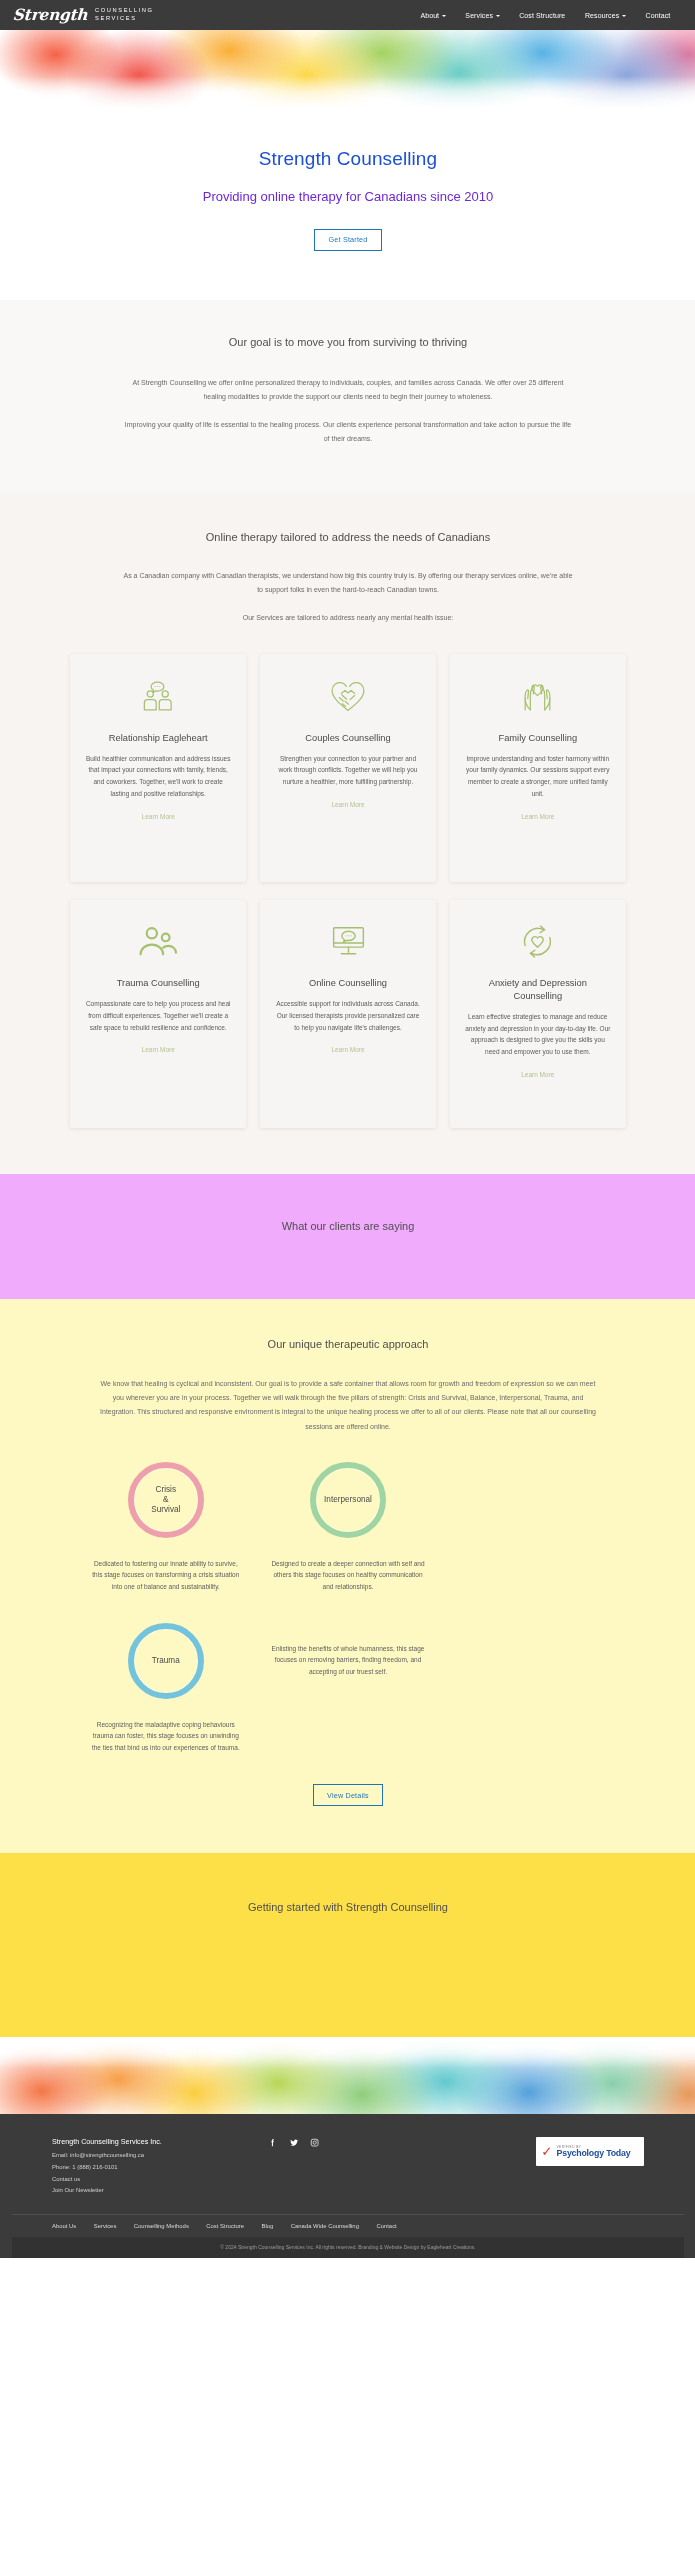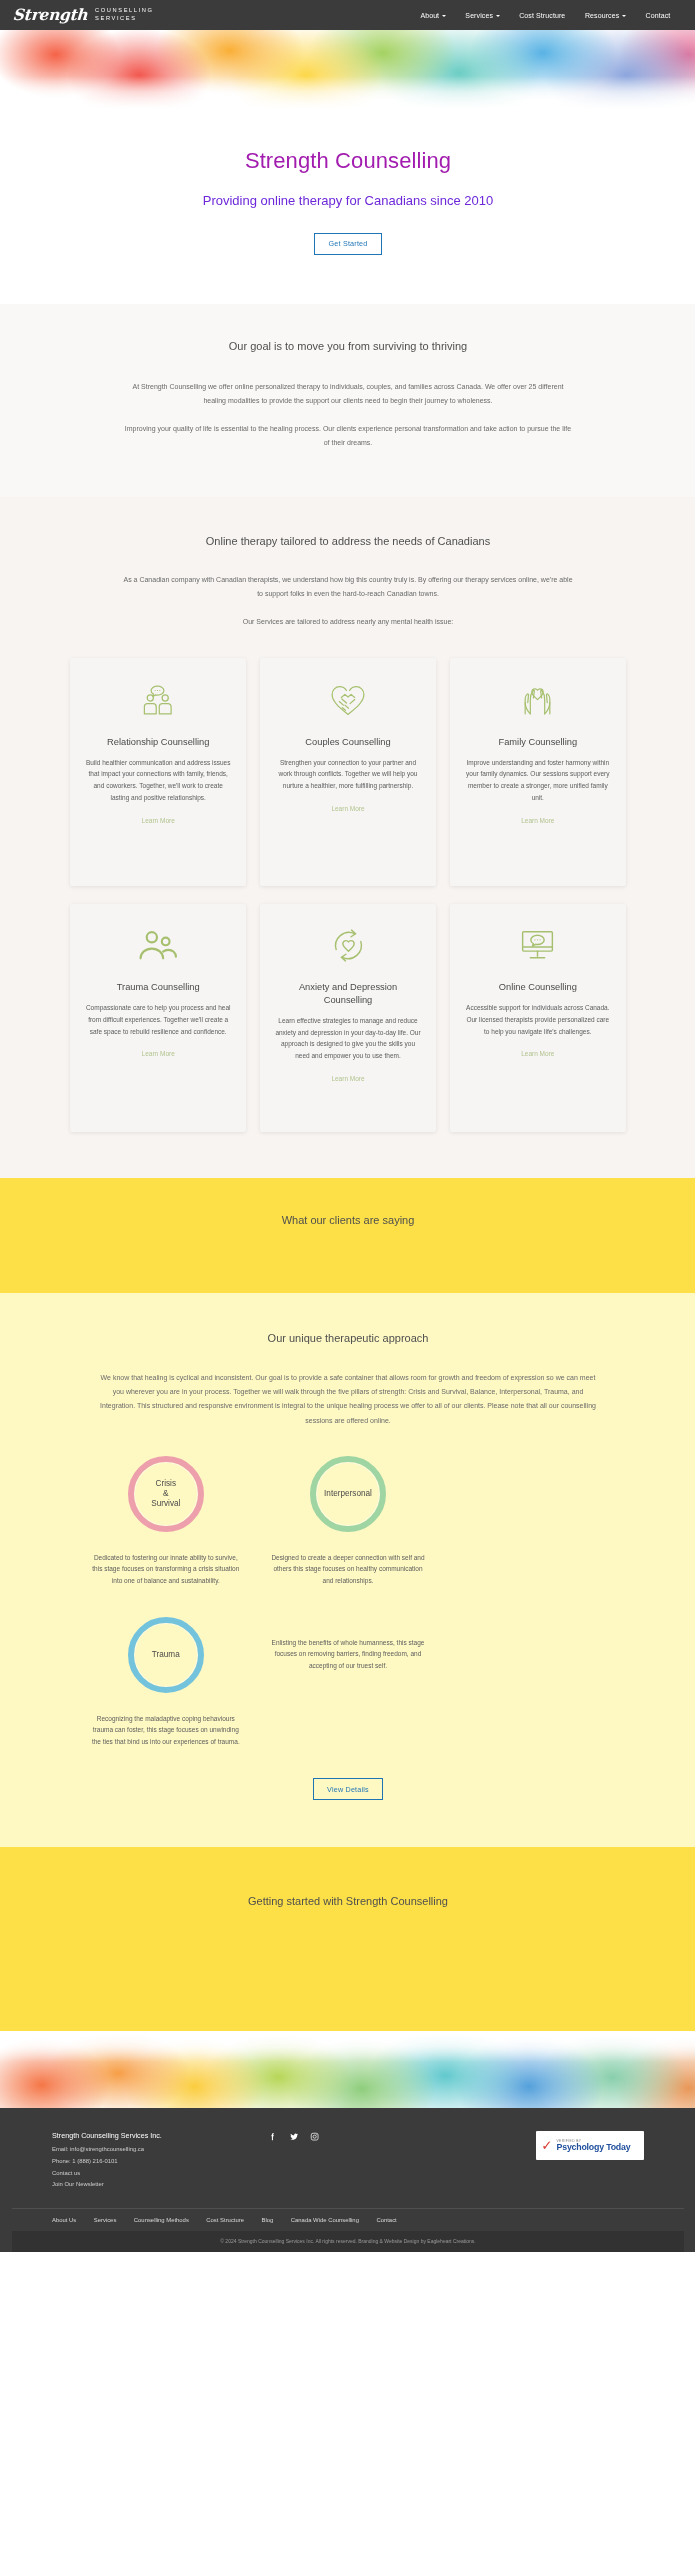--- a/index.html
+++ b/index.html
@@ -86,21 +86,21 @@
     content: "";
     position: absolute;
     left: 0; right: 0; bottom: 0;
     height: 36px;
     background: linear-gradient(to bottom, rgba(255,255,255,0) 0%, rgba(255,255,255,.65) 45%, #fff 92%);
   }
 
   
   .hero { background: #ffffff; padding: 36px 0 49px; text-align: center; }
   .hero h1 {
-    font-size: 22px; font-weight: 400; color: #a21caf; letter-spacing: 0.1px;
+    font-size: 19px; font-weight: 400; color: #1d4ed8; letter-spacing: 0.1px;
   }
   .hero .sub {
     margin-top: 18.5px; font-size: 13px; font-weight: 300; color: #6d28d9;
   }
   .btn-outline {
     display: inline-block;
     border: 1px solid #1f74b5;
     color: #1f74b5;
     background: transparent;
     font-size: 7.2px;
@@ -165,22 +165,22 @@
   .card p {
     font-size: 6.5px; line-height: 1.78; color: #5c5c5c;
     margin-top: 8.2px; font-weight: 300;
   }
   .learn {
     margin-top: 13.4px; font-size: 6.5px; color: #b2c48e; cursor: pointer;
   }
   .cta-center { text-align: center; margin-top: 30px; }
 
   .sec-testimonials {
-    background: #fde047;
-    padding: 36px 0 67px;
+    background: #f0abfc;
+    padding: 46px 0 67px;
     text-align: center;
   }
 
   .sec-approach {
     background: #fef9c3;
     padding: 39px 0 47px;
     text-align: center;
   }
   .sec-approach .body-copy { margin-top: 27px; max-width: 505px; }
 
@@ -349,21 +349,21 @@
             <path d="M34 4c-7 0-12.5 3.9-12.5 8.7 0 2.7 1.8 5.2 4.6 6.8l-1.2 4.6 5.2-3.1c1.2.3 2.5.4 3.9.4 7 0 12.5-3.9 12.5-8.7S41 4 34 4z"></path>
             <circle cx="29.5" cy="12.6" r="1.1" fill="#a7c06f" stroke="none"></circle>
             <circle cx="34" cy="12.6" r="1.1" fill="#a7c06f" stroke="none"></circle>
             <circle cx="38.5" cy="12.6" r="1.1" fill="#a7c06f" stroke="none"></circle>
             <circle cx="20" cy="27" r="6"></circle>
             <path d="M8.5 58V44a6 6 0 016-6h11a6 6 0 016 6v14z"></path>
             <circle cx="49" cy="27" r="6"></circle>
             <path d="M37.5 58V44a6 6 0 016-6h11a6 6 0 016 6v14z"></path>
           </svg>
         </div>
-        <h3>Relationship Counselling</h3>
+        <h3>Relationship Eagleheart</h3>
         <p>Build healthier communication and address issues that impact your connections with family, friends, and coworkers. Together, we'll work to create lasting and positive relationships.</p>
         <div class="learn">Learn More</div>
       </div>
 
       <div class="card">
         <div class="card-icon">
           <svg width="40" height="36" viewBox="0 0 78 70" fill="none" stroke="#a7c06f" stroke-width="2.4" stroke-linecap="round" stroke-linejoin="round">
             <path d="M39 63C28 54 8 40 8 24.5 8 15.4 14.8 9 22.8 9c5.8 0 10.6 3.3 13.1 7.2"></path>
             <path d="M39 63c11-9 31-23 31-38.5C70 15.4 63.2 9 55.2 9c-5.8 0-10.6 3.3-13.1 7.2"></path>
             <path d="M26 30l7-6 6 5 6-5 7 6"></path>
@@ -397,35 +397,20 @@
         <div class="card-icon">
           <svg width="41" height="33" viewBox="0 0 80 64" fill="none" stroke="#a7c06f" stroke-width="4.2" stroke-linecap="round" stroke-linejoin="round">
             <circle cx="27" cy="16" r="10"></circle>
             <circle cx="54" cy="24" r="7.5"></circle>
             <path d="M5 57c0-11 9.9-19 22-19s22 8 22 19"></path>
             <path d="M49 44c2.5-2.2 6-3.6 10-3.6 8.3 0 15 5.6 15 13.6"></path>
           </svg>
         </div>
         <h3>Trauma Counselling</h3>
         <p>Compassionate care to help you process and heal from difficult experiences. Together we'll create a safe space to rebuild resilience and confidence.</p>
-        <div class="learn">Learn More</div>
-      </div>
-
-      <div class="card">
-        <div class="card-icon">
-          <svg width="39" height="37" viewBox="0 0 76 72" fill="none" stroke="#a7c06f" stroke-width="2.8" stroke-linecap="round" stroke-linejoin="round">
-            <path d="M14 44A26 26 0 0 1 50 13"></path>
-            <path d="M62 28a26 26 0 0 1-36 31"></path>
-            <path d="M44 6l8 7-9 6"></path>
-            <path d="M32 66l-8-7 9-6"></path>
-            <path d="M38 47c-5-4.5-11-8.5-11-14.3 0-3.6 2.8-6.2 6.2-6.2 2.4 0 4 1.3 4.8 2.6.8-1.3 2.4-2.6 4.8-2.6 3.4 0 6.2 2.6 6.2 6.2C49 38.5 43 42.5 38 47z"></path>
-          </svg>
-        </div>
-        <h3>Anxiety and Depression Counselling</h3>
-        <p>Learn effective strategies to manage and reduce anxiety and depression in your day-to-day life. Our approach is designed to give you the skills you need and empower you to use them.</p>
         <div class="learn">Learn More</div>
       </div>
 
       <div class="card">
         <div class="card-icon">
           <svg width="41" height="35" viewBox="0 0 80 68" fill="none" stroke="#a7c06f" stroke-width="2.8" stroke-linecap="round" stroke-linejoin="round">
             <rect x="11" y="7" width="58" height="38" rx="2"></rect>
             <path d="M11 37h58"></path>
             <path d="M40 45v10"></path>
             <path d="M26 58h28"></path>
@@ -433,20 +418,35 @@
             <circle cx="35" cy="23" r="1.2" fill="#a7c06f" stroke="none"></circle>
             <circle cx="40" cy="23" r="1.2" fill="#a7c06f" stroke="none"></circle>
             <circle cx="45" cy="23" r="1.2" fill="#a7c06f" stroke="none"></circle>
           </svg>
         </div>
         <h3>Online Counselling</h3>
         <p>Accessible support for individuals across Canada. Our licensed therapists provide personalized care to help you navigate life's challenges.</p>
         <div class="learn">Learn More</div>
       </div>
 
+      <div class="card">
+        <div class="card-icon">
+          <svg width="39" height="37" viewBox="0 0 76 72" fill="none" stroke="#a7c06f" stroke-width="2.8" stroke-linecap="round" stroke-linejoin="round">
+            <path d="M14 44A26 26 0 0 1 50 13"></path>
+            <path d="M62 28a26 26 0 0 1-36 31"></path>
+            <path d="M44 6l8 7-9 6"></path>
+            <path d="M32 66l-8-7 9-6"></path>
+            <path d="M38 47c-5-4.5-11-8.5-11-14.3 0-3.6 2.8-6.2 6.2-6.2 2.4 0 4 1.3 4.8 2.6.8-1.3 2.4-2.6 4.8-2.6 3.4 0 6.2 2.6 6.2 6.2C49 38.5 43 42.5 38 47z"></path>
+          </svg>
+        </div>
+        <h3>Anxiety and Depression Counselling</h3>
+        <p>Learn effective strategies to manage and reduce anxiety and depression in your day-to-day life. Our approach is designed to give you the skills you need and empower you to use them.</p>
+        <div class="learn">Learn More</div>
+      </div>
+
     </div>
 
   </section>
 
   <section class="sec-testimonials">
     <h2 class="sec-title">What our clients are saying</h2>
   </section>
 
   <section class="sec-approach">
     <h2 class="sec-title">Our unique therapeutic approach</h2>

